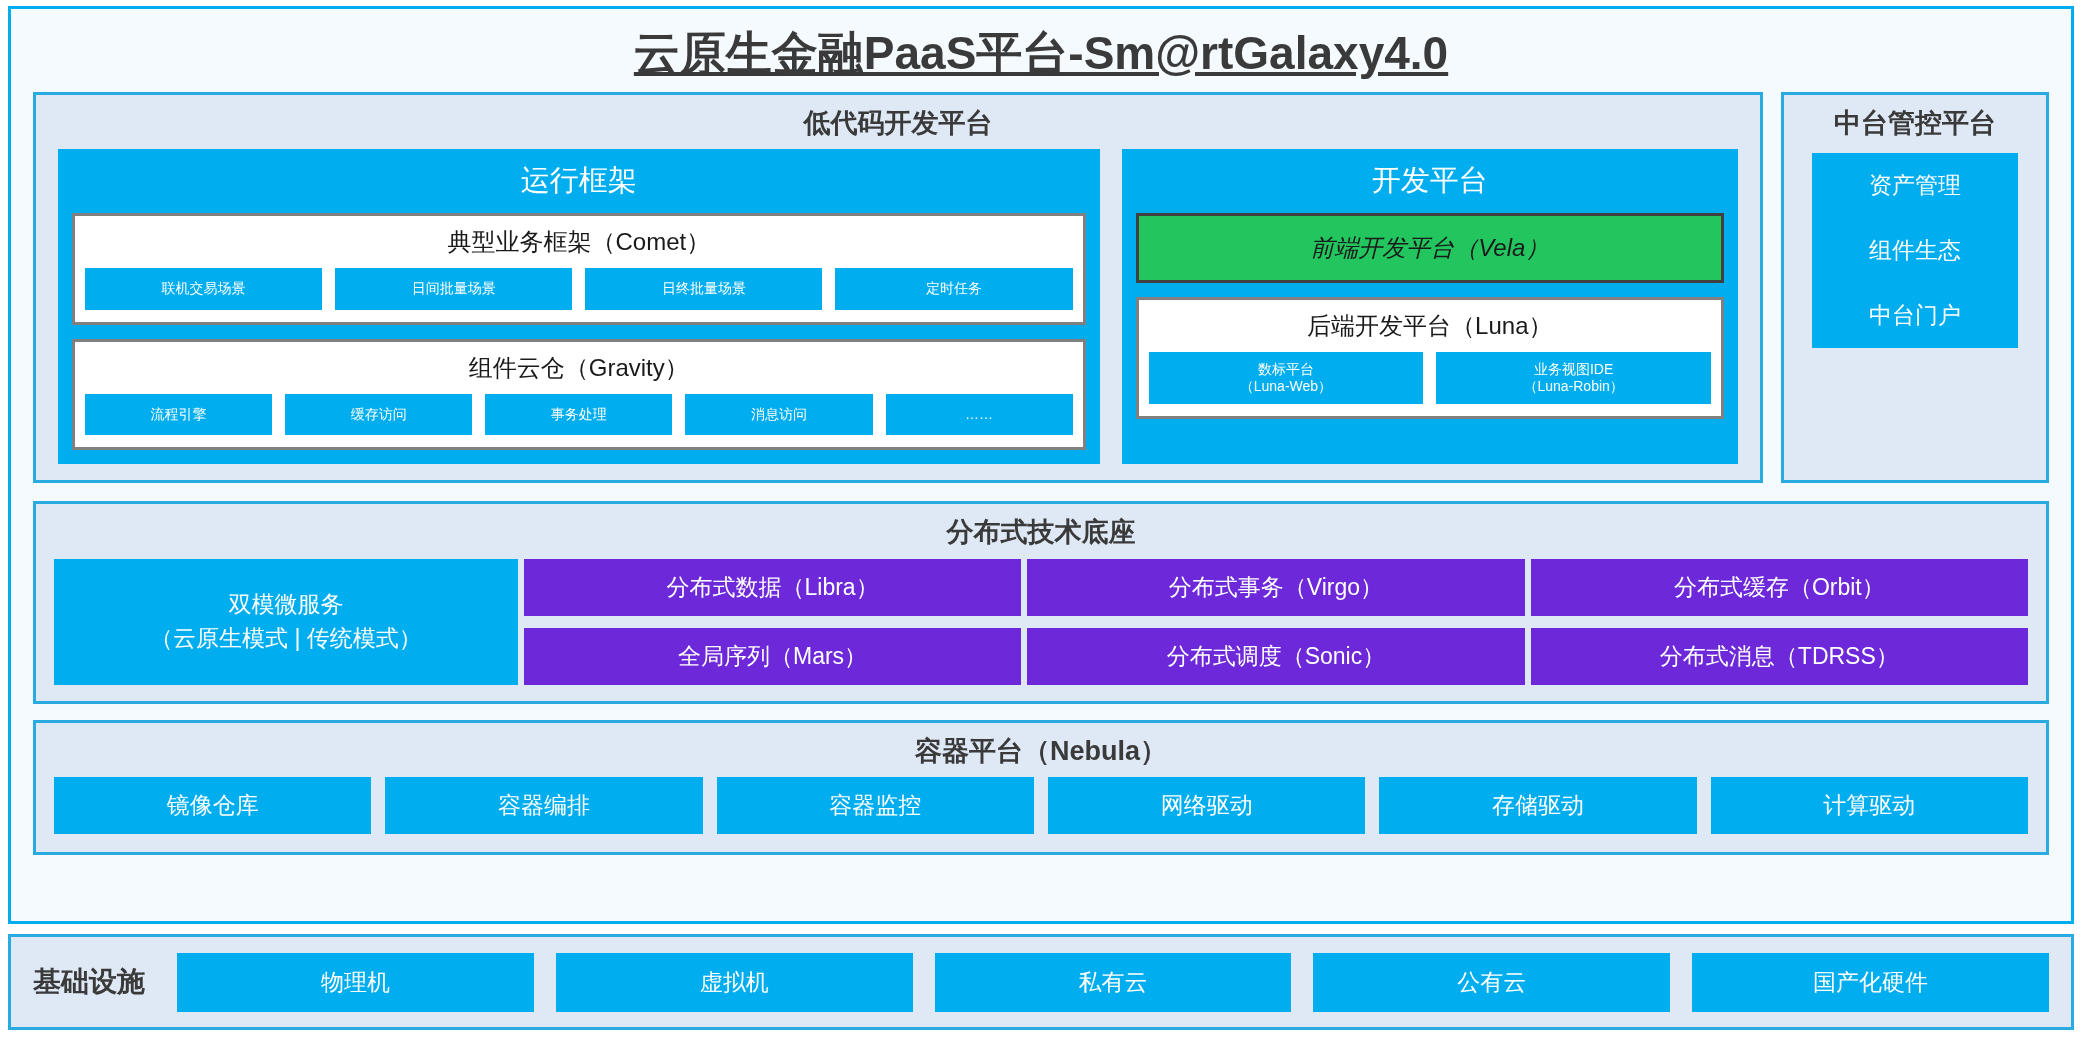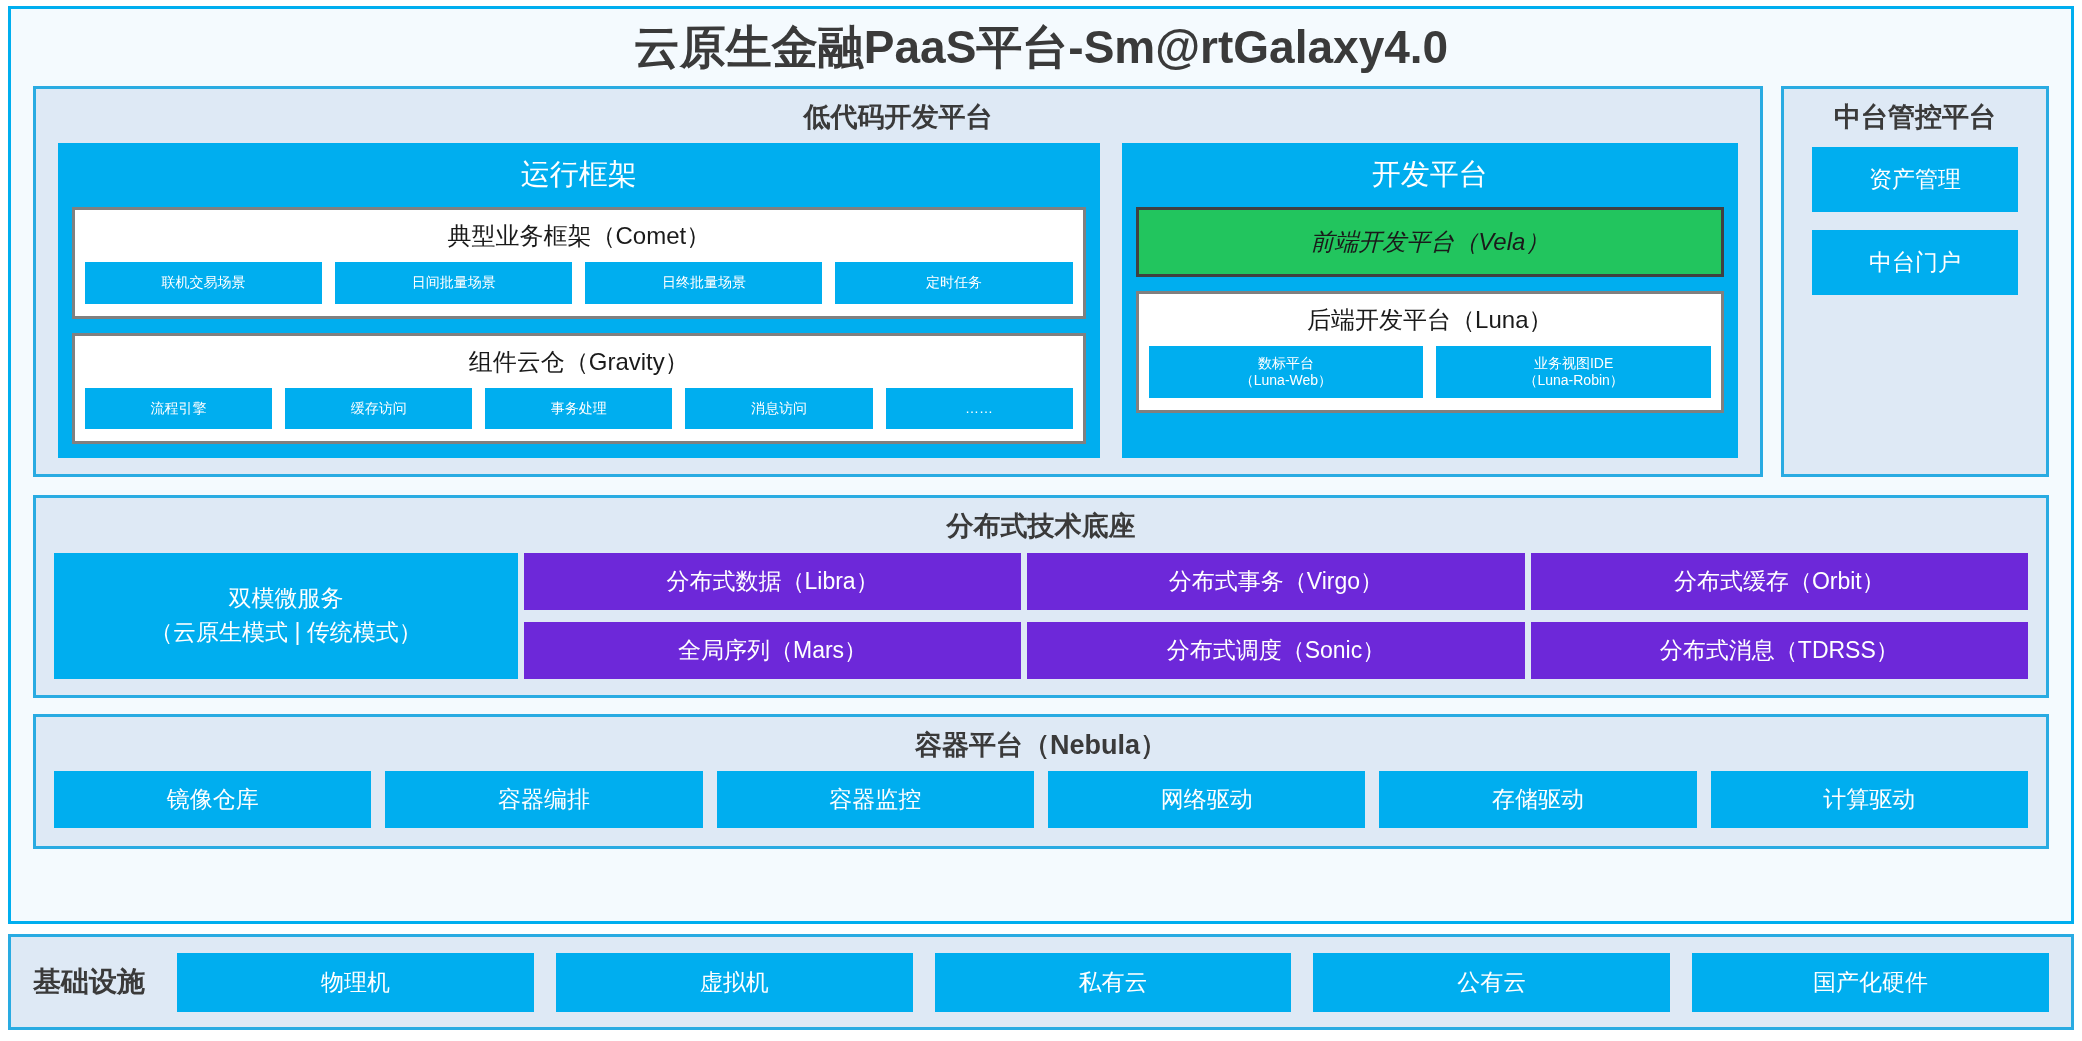--- a/index.html
+++ b/index.html
@@ -34,22 +34,23 @@
     flex-direction: column;
     padding: 0 0 10px 0;
   }
 
   .main-title {
     text-align: center;
     font-size: 46px;
     font-weight: 700;
     color: #3A3A3A;
     letter-spacing: 0px;
-    padding: 12px 0 12px 0;
+    padding: 18px 0 12px 0;
     line-height: 1.15;
+    text-decoration: underline;
   }
 
   
   .upper-row {
     display: flex;
     gap: 18px;
     padding: 0 22px;
     box-sizing: border-box;
   }
 
@@ -146,21 +147,20 @@
   
   .ctrl {
     flex: 0 0 268px;
     display: flex;
     flex-direction: column;
     padding-bottom: 16px;
   }
   .ctrl-items {
     display: flex;
     flex-direction: column;
-    gap: 18px;
     padding: 4px 28px 0 28px;
     flex: 1 1 auto;
     justify-content: flex-start;
   }
   .ctrl-item {
     background: #00AEEF;
     color: #FFFFFF;
     text-align: center;
     font-size: 23px;
     padding: 17px 0;
@@ -320,20 +320,21 @@
             </div>
           </div>
 
         </div>
       </div>
 
       <div class="panel ctrl">
         <div class="panel-title">中台管控平台</div>
         <div class="ctrl-items">
           <div class="ctrl-item">资产管理</div>
+          <div class="ctrl-item">组件生态</div>
           <div class="ctrl-item">中台门户</div>
         </div>
       </div>
 
     </div>
 
     <div class="panel dist">
       <div class="panel-title">分布式技术底座</div>
       <div class="dist-inner">
 

